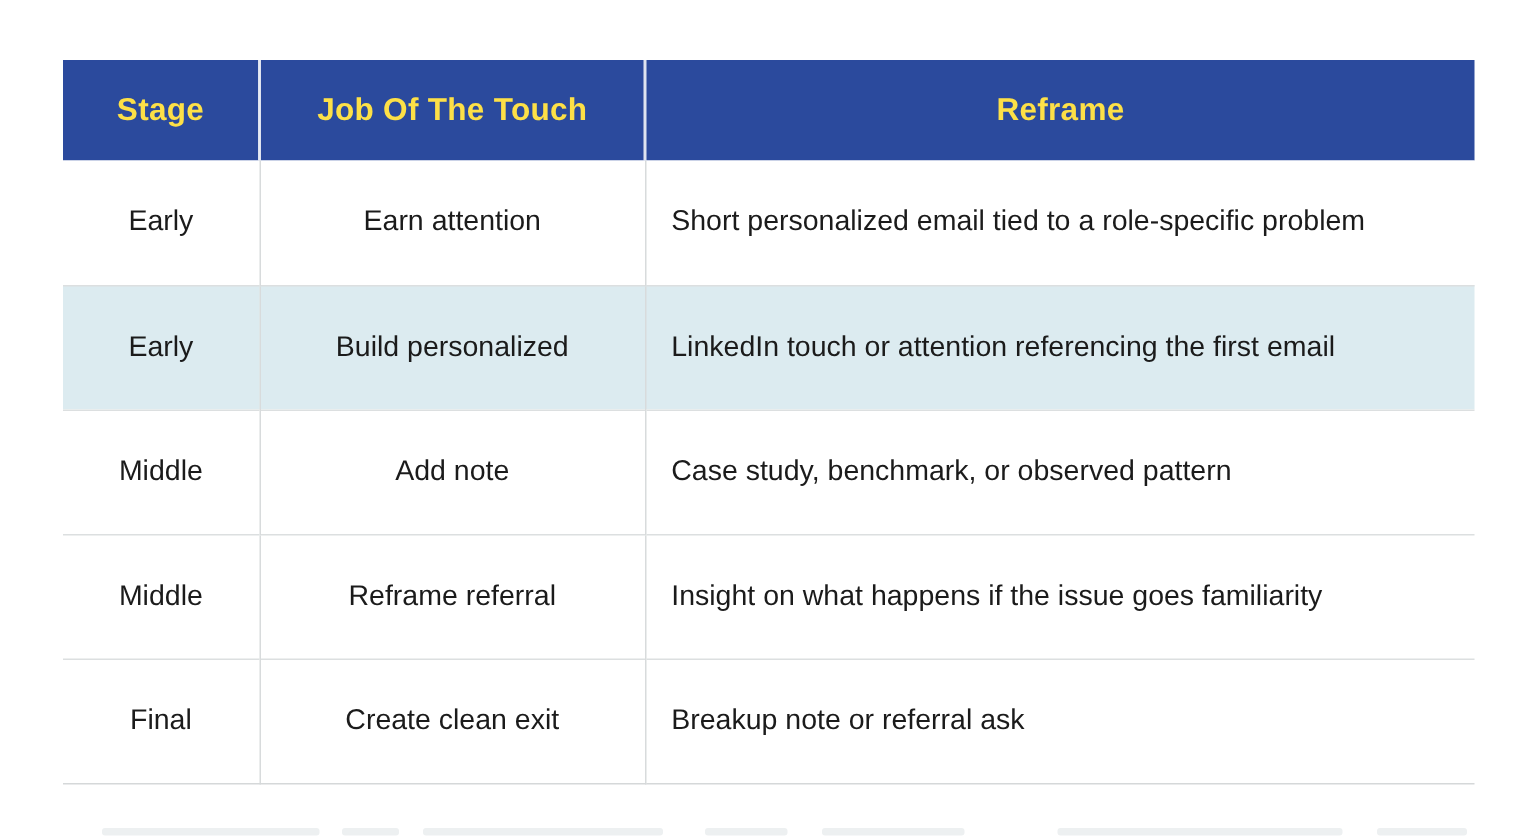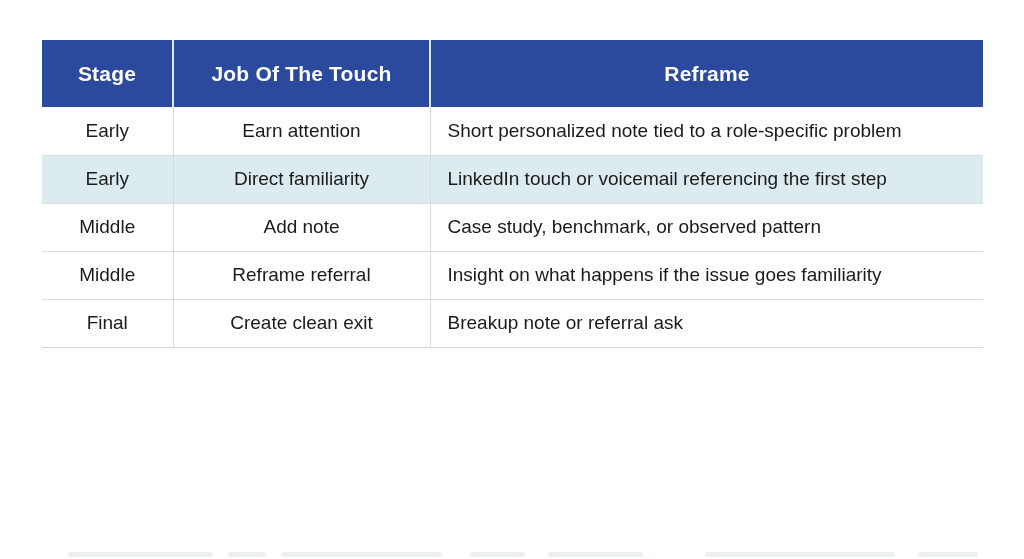--- a/index.html
+++ b/index.html
@@ -19,33 +19,33 @@
     width: 100%;
     border-collapse: collapse;
     table-layout: fixed;
   }
   col.c-stage   { width: 131px; }
   col.c-job     { width: 257px; }
   col.c-example { width: 553px; }
 
   thead th {
     background: #2b4a9d;
-    color: #ffffff;
+    color: #fde047;
     font-weight: bold;
     font-size: 21px;
     height: 67px;
     text-align: center;
     vertical-align: middle;
     border-right: 2px solid rgba(255,255,255,0.85);
     letter-spacing: 0.2px;
   }
   thead th:last-child { border-right: none; }
 
   tbody td {
-    height: 48px;
+    height: 83px;
     font-size: 19px;
     color: #1b1b1b;
     vertical-align: middle;
     text-align: center;
     background: #ffffff;
     border-top: 1px solid #dcdfe0;
     border-right: 1px solid #d8dbdc;
   }
   tbody tr:first-child td { border-top: none; }
   tbody td:last-child { border-right: none; }
@@ -84,26 +84,26 @@
       <tr>
         <th>Stage</th>
         <th>Job Of The Touch</th>
         <th>Reframe</th>
       </tr>
     </thead>
     <tbody>
       <tr>
         <td>Early</td>
         <td>Earn attention</td>
-        <td class="example-cell">Short personalized note tied to a role-specific problem</td>
+        <td class="example-cell">Short personalized email tied to a role-specific problem</td>
       </tr>
       <tr class="striped">
         <td>Early</td>
-        <td>Direct familiarity</td>
-        <td class="example-cell">LinkedIn touch or voicemail referencing the first step</td>
+        <td>Build personalized</td>
+        <td class="example-cell">LinkedIn touch or attention referencing the first email</td>
       </tr>
       <tr>
         <td>Middle</td>
         <td>Add note</td>
         <td class="example-cell">Case study, benchmark, or observed pattern</td>
       </tr>
       <tr>
         <td>Middle</td>
         <td>Reframe referral</td>
         <td class="example-cell">Insight on what happens if the issue goes familiarity</td>

